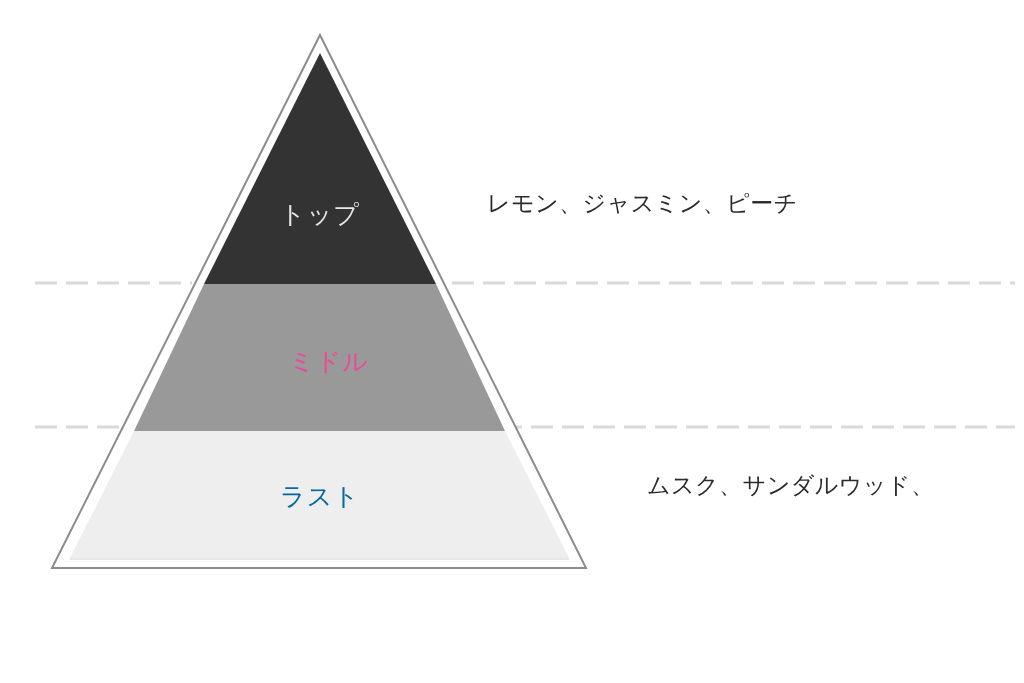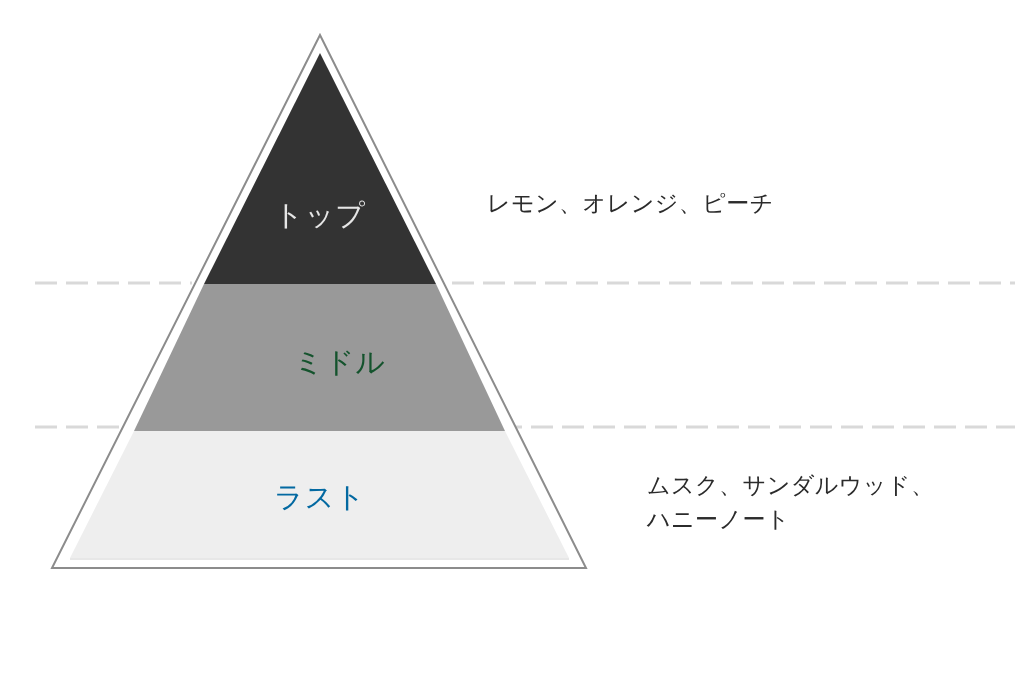--- a/index.html
+++ b/index.html
@@ -16,21 +16,21 @@
     }
     #diagram {
       position: absolute;
       left: 0;
       top: 0;
       width: 1024px;
       height: 683px;
     }
     .band-label {
       position: absolute;
-      font-size: 29px;
+      font-size: 25px;
       line-height: 30px;
       transform: translateX(-50%);
       white-space: nowrap;
       letter-spacing: 1px;
     }
     .note {
       position: absolute;
       font-size: 23px;
       line-height: 34px;
       color: #2b2b2b;
@@ -58,23 +58,22 @@
     <polygon points="320,53 204,284 436,284" fill="#333333"></polygon>
 
     <polygon points="204,284 436,284 505,431 134,431" fill="#999999"></polygon>
 
     <polygon points="134,431 505,431 569,558 70,558" fill="#eeeeee"></polygon>
 
     <line x1="70" y1="559" x2="569" y2="559" stroke="#cfcfcf" stroke-width="1"></line>
   </svg>
 
   <div class="band-label" style="left:320px; top:200px; color:#e6e6e6;">トップ</div>
-  <div class="band-label" style="left:340px; top:347px; color:#14532d;font-family:Liberation Serif, serif;">ミドル</div>
+  <div class="band-label" style="left:329px; top:347px; color:#ec4899;font-family:Liberation Serif, serif;">ミドル</div>
   <div class="band-label" style="left:320px; top:482px; color:#0369a1;">ラスト</div>
 
   <div class="note" style="left:487px; top:186px;">
-    <span class="note-line">レモン、オレンジ、ピーチ</span>
+    <span class="note-line">レモン、ジャスミン、ピーチ</span>
   </div>
   <div class="note" style="left:619px; top:468px;margin-left:28px;">
     <span class="note-line">ムスク、サンダルウッド、</span>
-    <span class="note-line">ハニーノート</span>
   </div>
 </div>
 
 </body></html>

